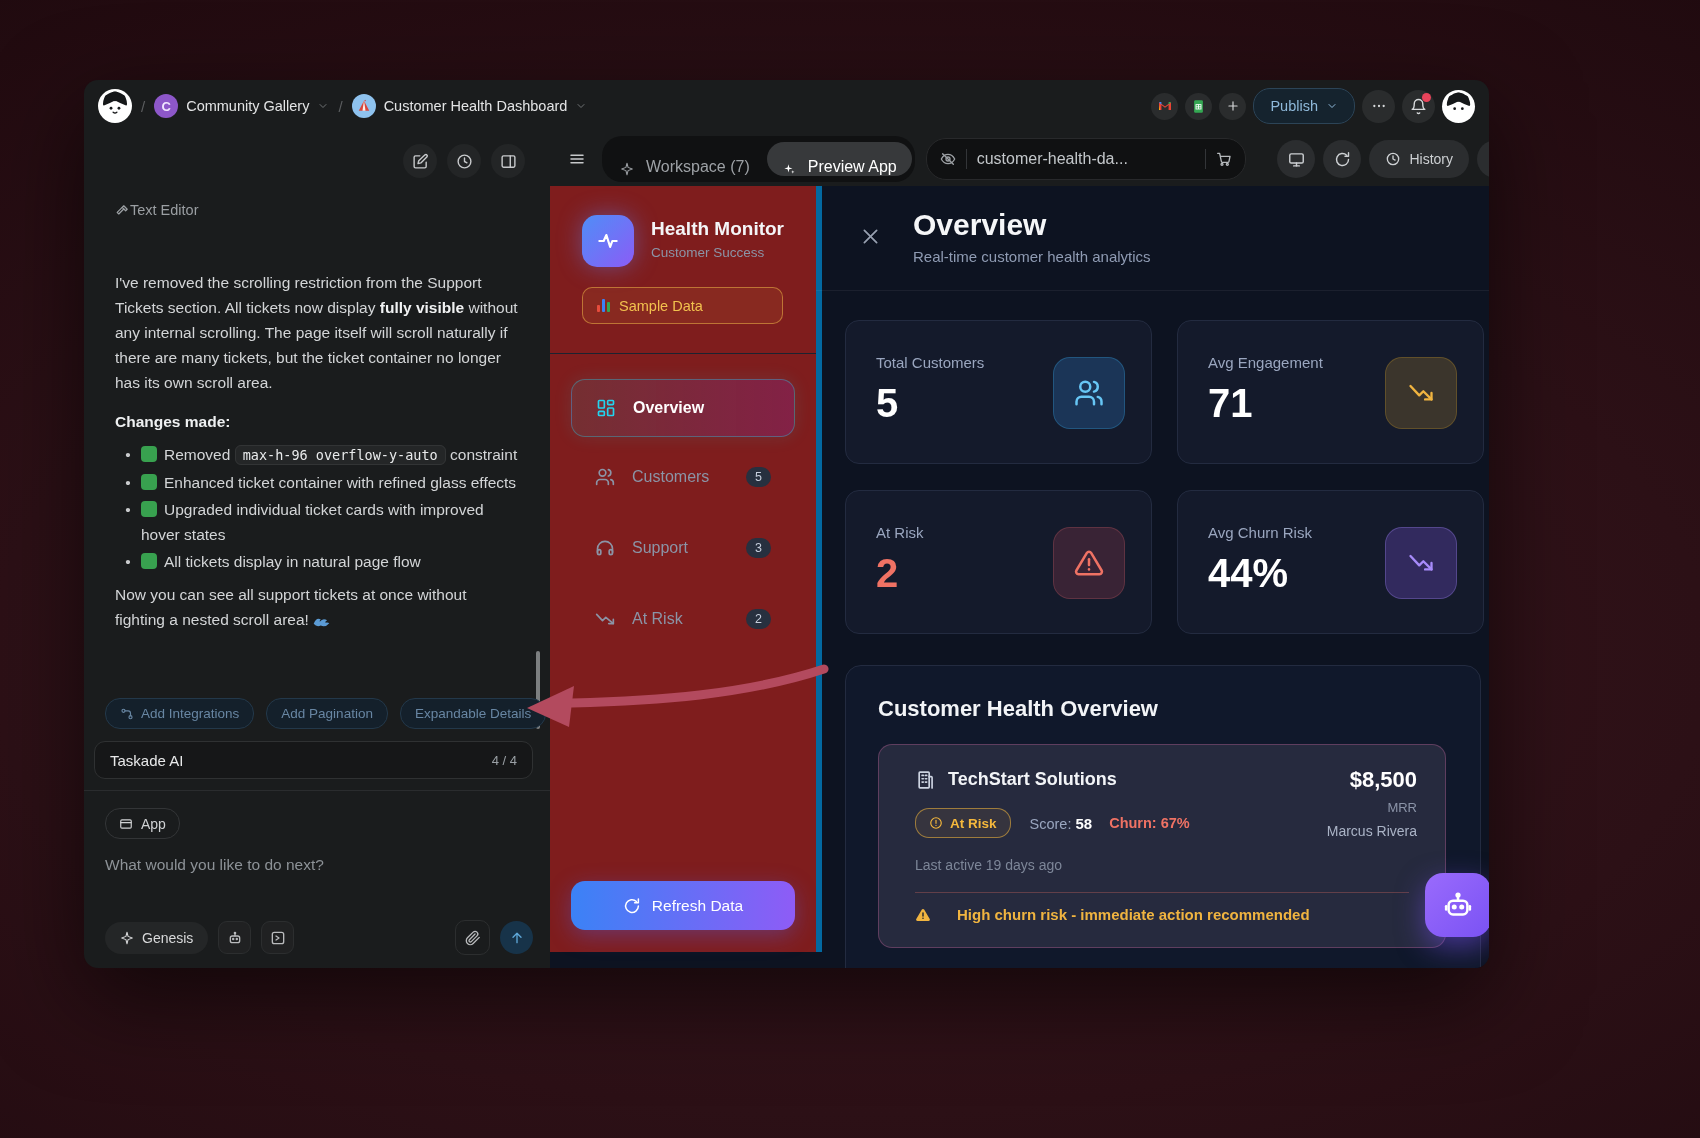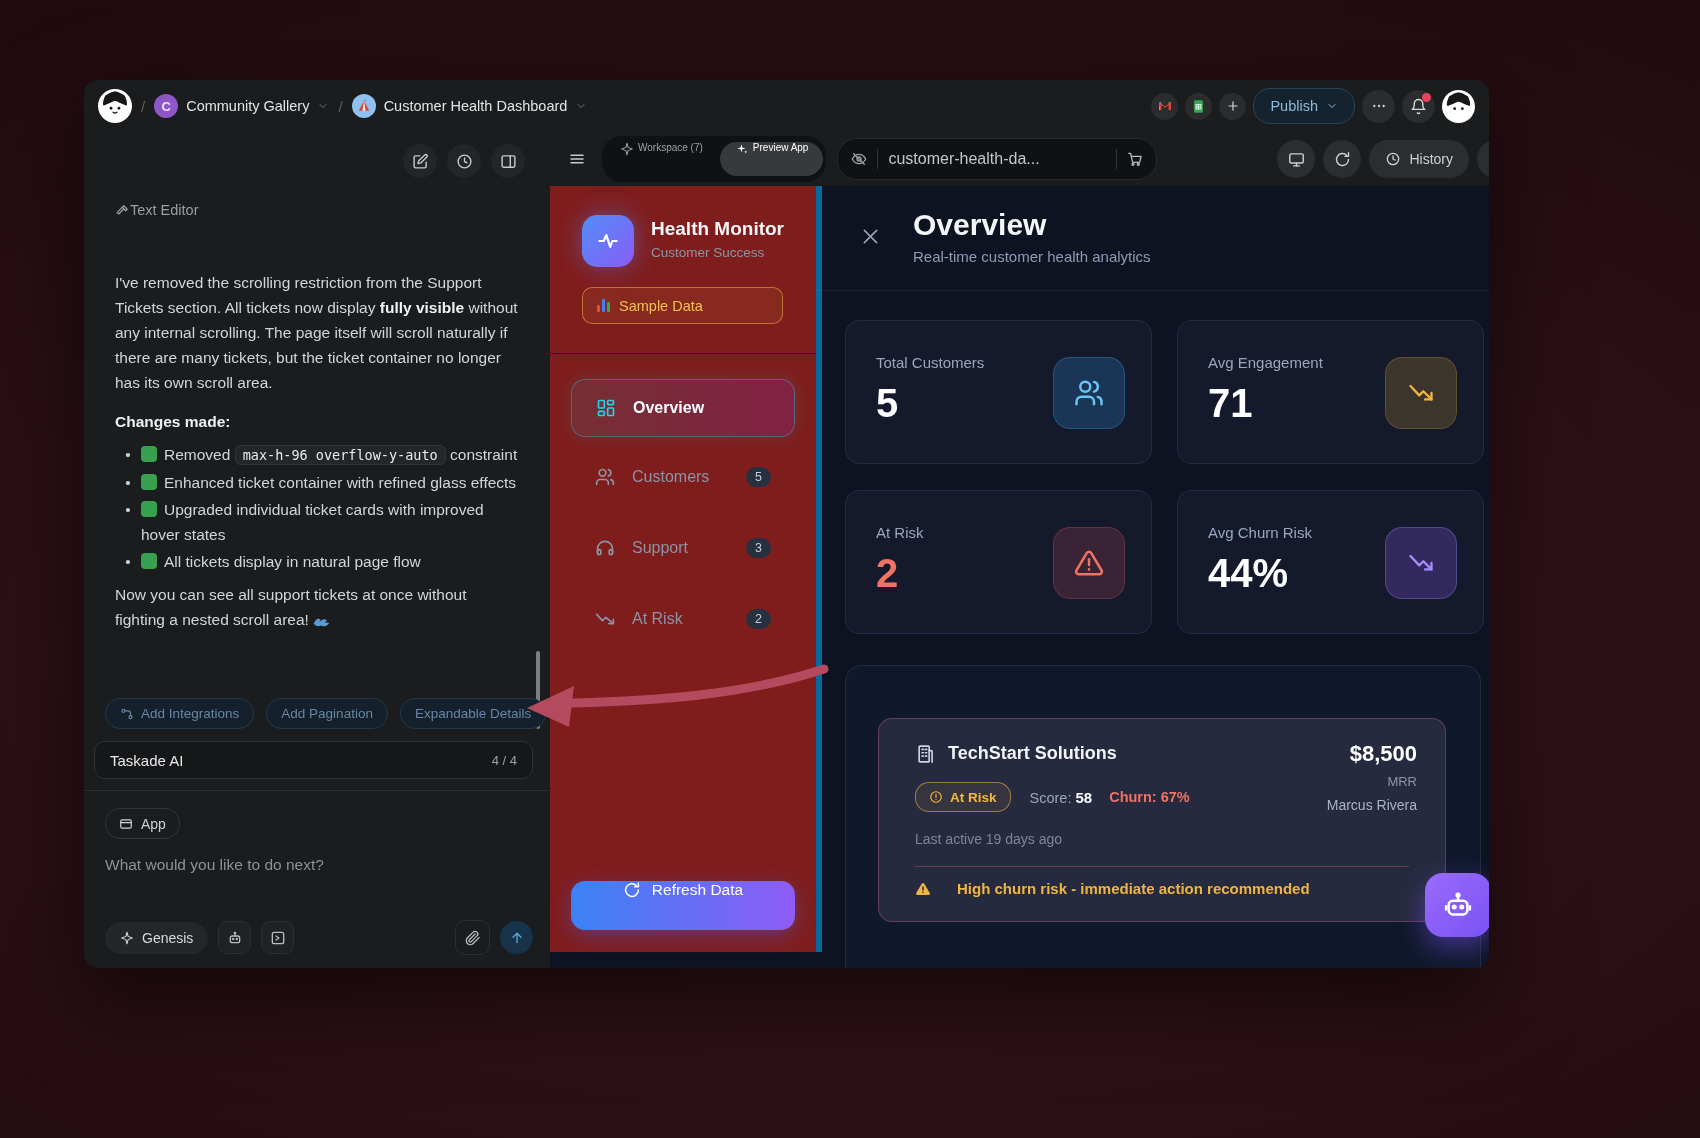--- a/index.html
+++ b/index.html
@@ -69,21 +69,21 @@
     align-items:center;justify-content:center;cursor:pointer}
   .attach-btn{margin-left:auto;width:33px;height:33px;border-radius:10px;border:1px solid #2c2e2f;display:flex;
     align-items:center;justify-content:center;cursor:pointer}
   .send-btn{width:33px;height:33px;border-radius:50%;background:#173349;display:flex;align-items:center;justify-content:center;
     color:#5fa8d8;font-size:17px;cursor:pointer}
 
   
   .right-panel{position:absolute;left:466px;top:52px;right:0;bottom:0}
   .pv-toolbar{position:absolute;left:0;top:0;right:0;height:54px;display:flex;align-items:center;padding-left:18px}
   .seg{margin-left:16px;height:40px;border-radius:20px;background:#101112;display:flex;align-items:center;padding:3px;gap:2px}
-  .seg-tab{height:34px;border-radius:17px;padding:0 15px;display:flex;align-items:flex-start;gap:4px;font-size:10px;
+  .seg-tab{height:34px;border-radius:17px;padding:0 15px;display:flex;align-items:flex-end;gap:12px;font-size:16px;
     color:#9da1a5;cursor:pointer;white-space:nowrap}
   .seg-tab.active{background:#37393b;color:#fff}
   .urlbar{margin-left:11px;width:292px;height:40px;border-radius:20px;background:#101112;border:1px solid #28292b;
     display:flex;align-items:center;gap:10px;padding:0 13px}
   .url-div{width:1px;height:20px;background:#333538}
   .url-text{flex:1;color:#c3c7ca;font-size:16px;white-space:nowrap;overflow:hidden}
   .pv-right{margin-left:auto;display:flex;align-items:center;gap:8px}
   .circ38{width:38px;height:38px;border-radius:50%;background:#2b2d2f;display:flex;align-items:center;justify-content:center;cursor:pointer}
   .hist-pill{height:38px;border-radius:19px;background:#2b2d2f;display:flex;align-items:center;gap:8px;padding:0 16px;
     color:#cdd0d3;font-size:14px;cursor:pointer}
@@ -103,21 +103,21 @@
   .bar-ico{display:inline-flex;align-items:flex-end;gap:2px;height:13px}
   .bar-ico i{display:block;width:3px;border-radius:1px}
   .sb-div{position:absolute;left:0;right:0;top:167px;border-bottom:1px solid #1b2330}
   .nav-item{position:absolute;left:21px;right:21px;display:flex;align-items:center;padding:0 24px;cursor:pointer;border-radius:14px}
   .nav-item .nlabel{font-size:16px;color:#8b94a6;margin-left:17px}
   .nav-item.active{height:56px;background:linear-gradient(90deg,rgba(34,211,238,.10),rgba(147,51,234,.20));
     border:1px solid rgba(34,211,238,.35);box-shadow:0 0 18px rgba(34,211,238,.12)}
   .nav-item.active .nlabel{color:#fff;font-weight:bold}
   .nav-badge{margin-left:auto;background:#27303f;color:#c6cedc;border-radius:11px;font-size:12.5px;padding:3px 9px}
   .refresh-btn{position:absolute;left:21px;right:21px;bottom:22px;height:49px;border-radius:14px;
-    background:linear-gradient(90deg,#3b82f6,#8e5cf6);color:#fff;font-size:15.5px;display:flex;align-items:flex-start;
+    background:linear-gradient(90deg,#3b82f6,#8e5cf6);color:#fff;font-size:15.5px;display:flex;align-items:center;
     justify-content:center;gap:11px;cursor:pointer;box-shadow:0 6px 22px rgba(80,100,246,.35)}
 
   .app-main{position:absolute;left:266px;right:0;top:0;bottom:0}
   .close-x{position:absolute;left:44px;top:40px;color:#97a0b0;cursor:pointer}
   .pg-title{position:absolute;left:97px;top:22px;color:#f5f6f8;font-size:30px;font-weight:bold}
   .pg-sub{position:absolute;left:97px;top:62px;color:#8f9bb3;font-size:15px}
   .hdr-div{position:absolute;left:0;right:0;top:104px;border-bottom:1px solid rgba(255,255,255,.06)}
   .stat-card{position:absolute;width:305px;height:142px;background:#141a2b;border:1px solid #232b40;border-radius:14px}
   .stat-label{position:absolute;left:30px;top:33px;font-size:15px;color:#9aa6bf}
   .stat-value{position:absolute;left:30px;top:60px;font-size:40px;font-weight:bold;color:#fff}
@@ -566,20 +566,21 @@
           <div class="stat-value">44%</div>
           <div class="stat-tile t-purple">
             <svg class="ico" width="28" height="28" viewBox="0 0 24 24" stroke="#a78bfa">
                   <polyline points="3 6 10.5 14 14 10.5 21 17.5"></polyline>
                   <polyline points="15.5 17.5 21 17.5 21 12"></polyline>
                 </svg>
           </div>
         </div>
 
         <div class="section-card">
+          <div class="section-title">Customer Health Overview</div>
           <div class="cust-card">
             <div class="cust-name-row">
               <svg class="ico" width="20" height="20" viewBox="0 0 24 24" stroke="#cdd4e2">
                     <rect x="5" y="2.5" width="12" height="19" rx="1"></rect>
                     <path d="M17 8h2.5a1 1 0 0 1 1 1v12.5"></path>
                     <line x1="8.5" y1="6.5" x2="10" y2="6.5"></line>
                     <line x1="12.5" y1="6.5" x2="14" y2="6.5"></line>
                     <line x1="8.5" y1="10.5" x2="10" y2="10.5"></line>
                     <line x1="12.5" y1="10.5" x2="14" y2="10.5"></line>
                     <line x1="8.5" y1="14.5" x2="10" y2="14.5"></line>

